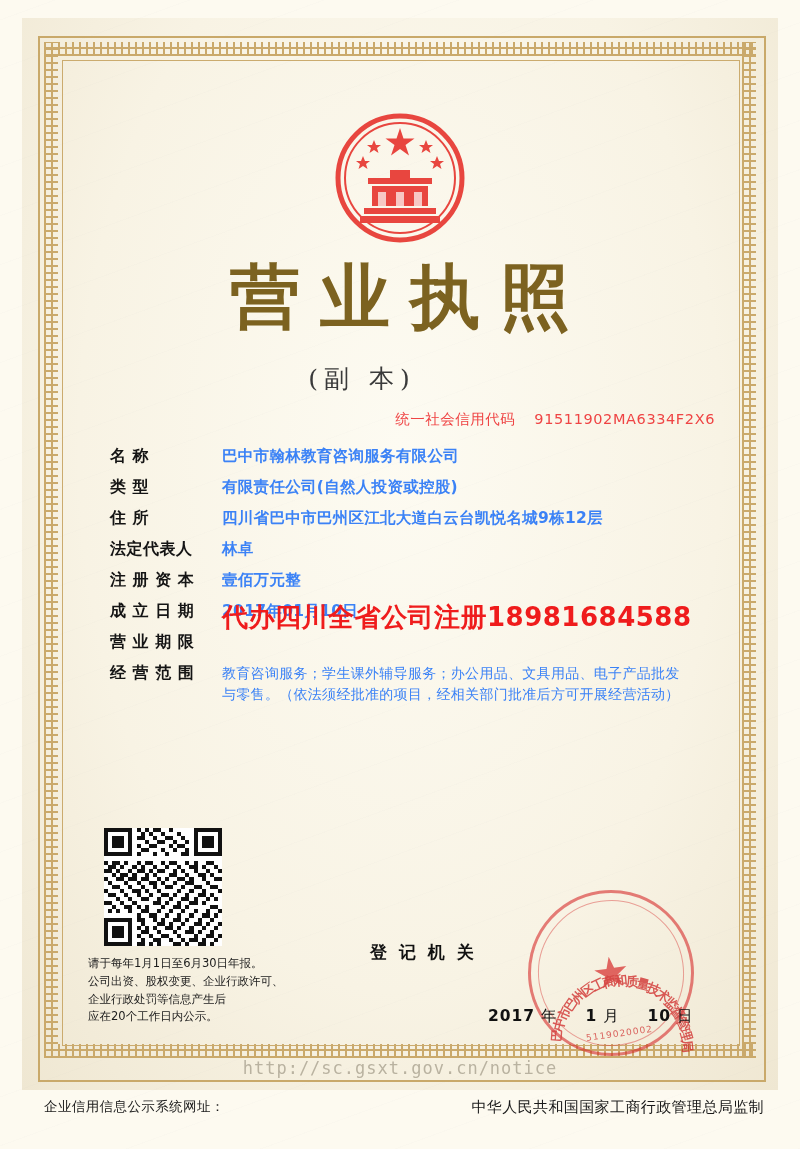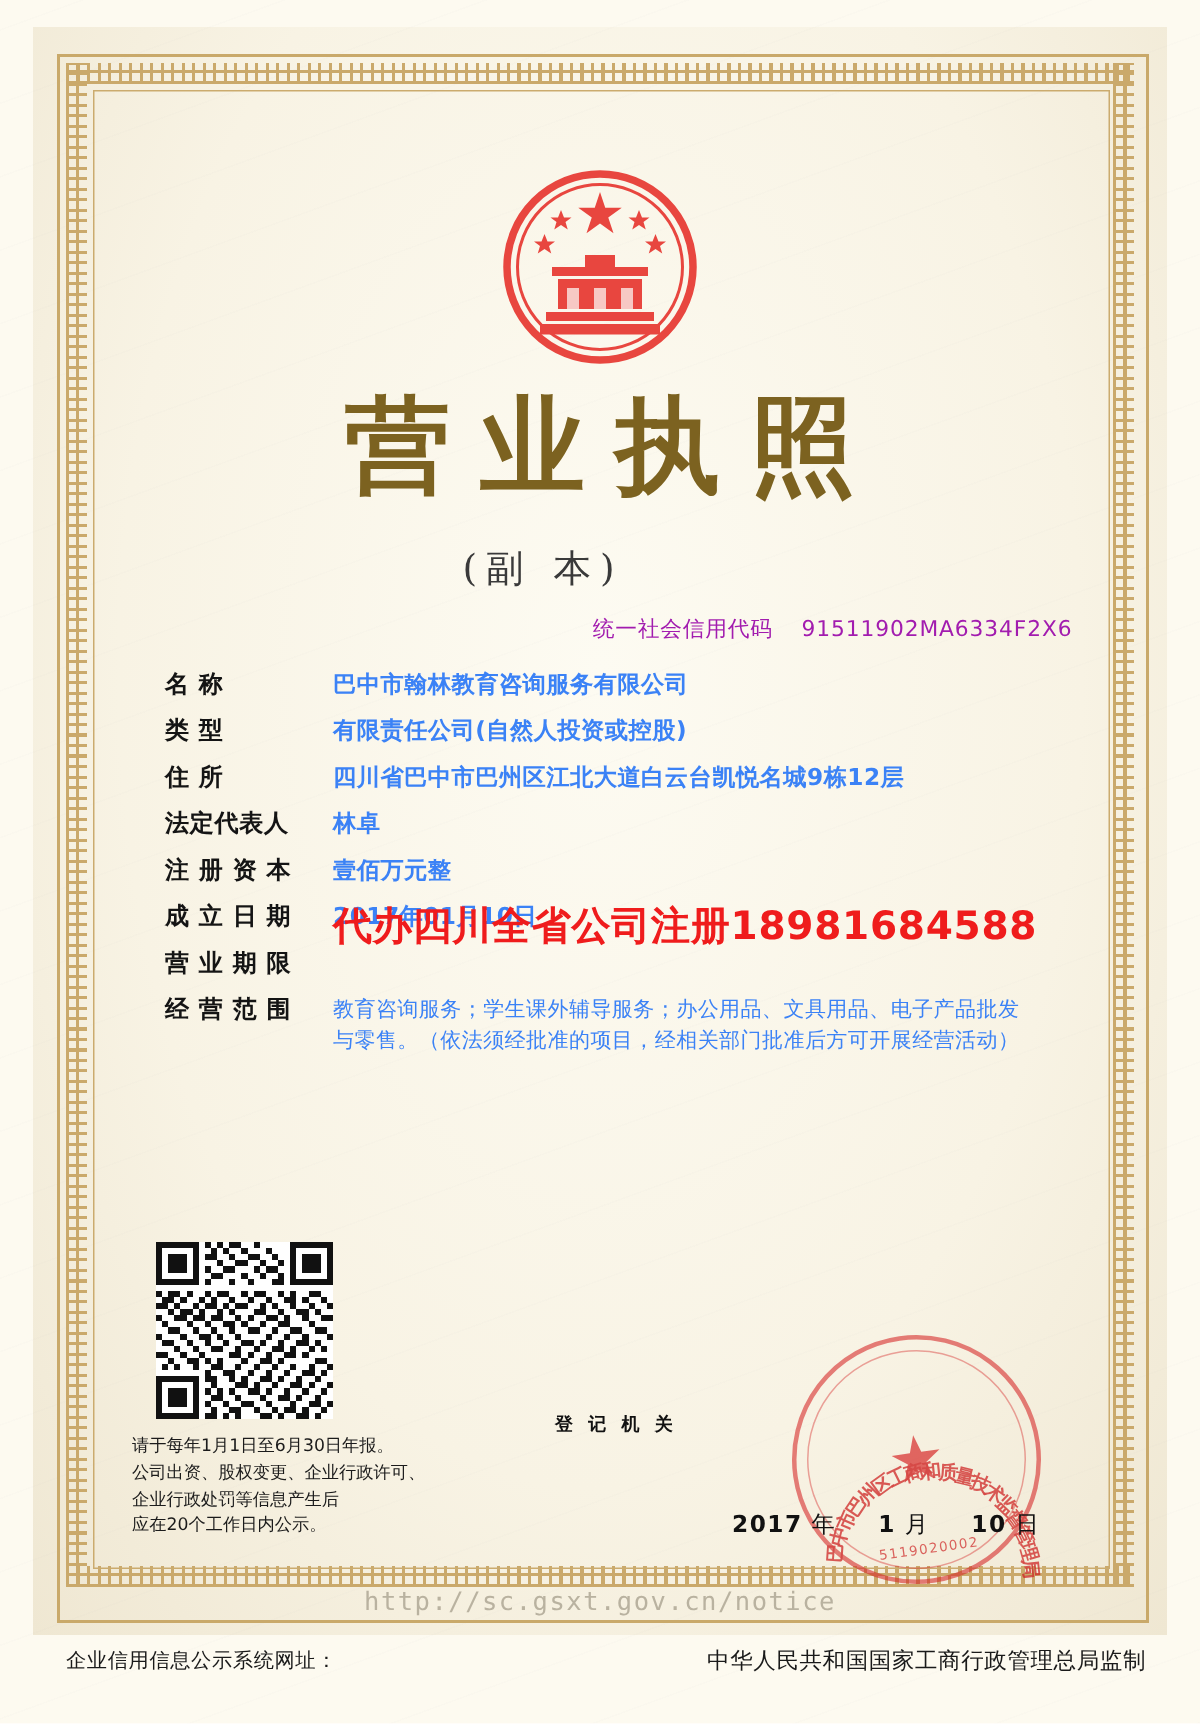--- a/index.html
+++ b/index.html
@@ -109,21 +109,21 @@
     text-indent: 6px;
     color: #3a3a3a;
   }
 
   
   .code-line {
     position: absolute;
     right: 85px;
     top: 410px;
     font-size: 14.5px;
-    color: #a21caf;
+    color: #ef4444;
     letter-spacing: 0.5px;
     white-space: nowrap;
   }
   .code-line .code-label { margin-right: 14px; }
   .code-line .code-value { font-family: "DejaVu Sans", sans-serif; letter-spacing: 0.6px; }
 
   
   .fields {
     position: absolute;
     left: 110px;
@@ -187,21 +187,21 @@
     font-size: 11.5px;
     color: #1b1b1b;
     line-height: 1.55;
   }
 
   
   .authority {
     position: absolute;
     left: 370px;
     top: 941px;
-    font-size: 12px;
+    font-size: 17px;
     letter-spacing: 3px;
     color: #111;
     font-weight: 600;
     text-align: right;
   }
   .issue-date {
     position: absolute;
     left: 488px;
     top: 1006px;
     font-size: 15.5px;

